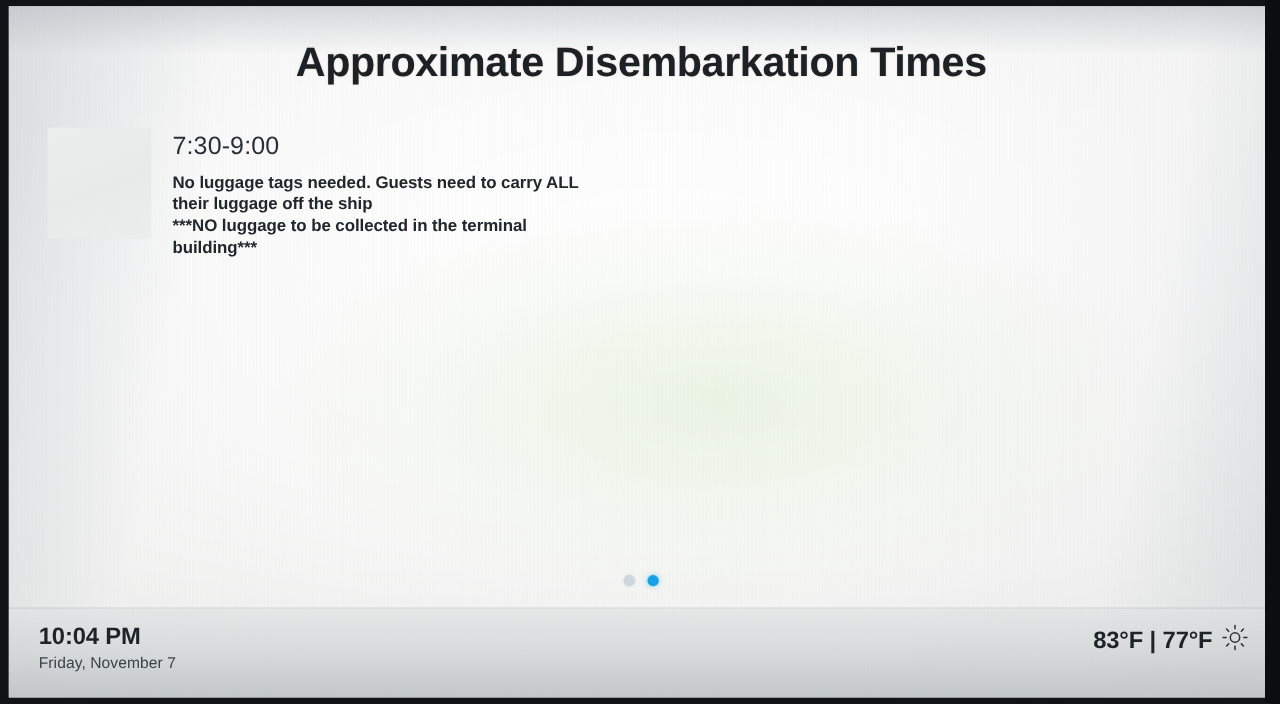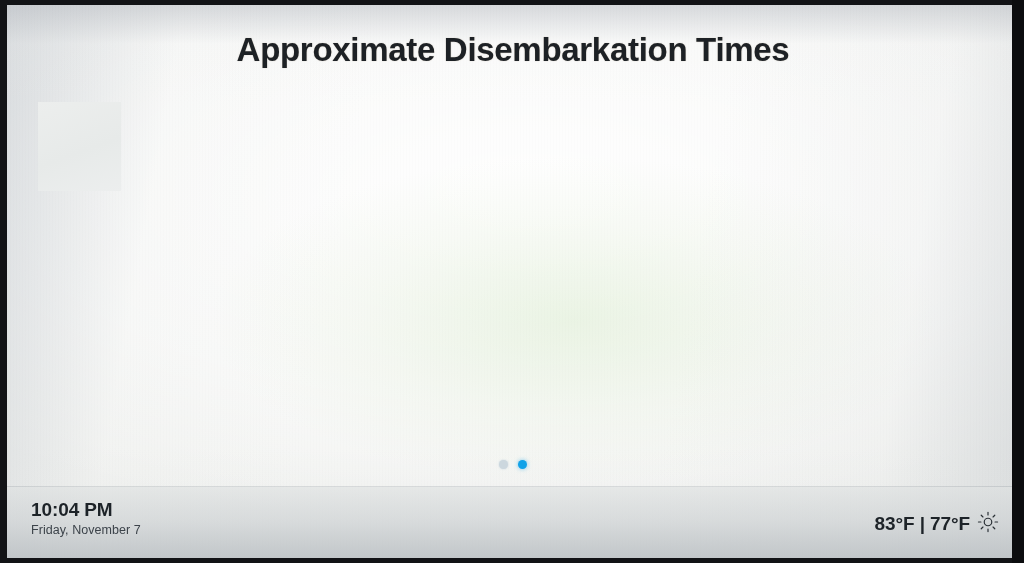--- a/index.html
+++ b/index.html
@@ -130,21 +130,21 @@
   #footer {
     position:absolute;
     left:0; right:0; top:482px; bottom:0;
     background:linear-gradient(180deg, rgba(222,225,225,.62) 0%, rgba(205,209,211,.72) 55%, rgba(190,195,198,.80) 100%);
     display:flex;
     align-items:flex-start;
     justify-content:space-between;
     padding:12px 20px 0 24px;
   }
   #footer-left  { text-align:left;  }
-  #footer-right { text-align:left;margin-top:12px; }
+  #footer-right { text-align:left; }
 
   #clock-time {
     font-size:19px; font-weight:bold; color:#1d2328;
     letter-spacing:-.1px; line-height:1.12;
   }
   #clock-date {
     font-size:12.5px; color:#3c434a; margin-top:3px; letter-spacing:.05px;text-align:center;
   }
 
   .wx-line {
@@ -174,20 +174,25 @@
     <div class="moire"></div>
 
     <div id="content">
 
       <div id="page-title">Approximate Disembarkation Times</div>
 
       <div id="entry-row">
 
         <div id="entry-thumbnail"></div>
 
+        <div id="entry-body">
+          <div id="entry-time">7:30-9:00</div>
+          <div id="entry-description">No luggage tags needed. Guests need to carry ALL their luggage off the ship
+***NO luggage to be collected in the terminal building***</div>
+        </div>
 
       </div>
 
       <div id="pagination">
           <span class="dot inactive" style="background: rgb(204, 215, 222);"></span>
           <span class="dot active" style="background: rgb(17, 162, 232);"></span>
         </div>
 
       <div id="footer-divider"></div>
 

